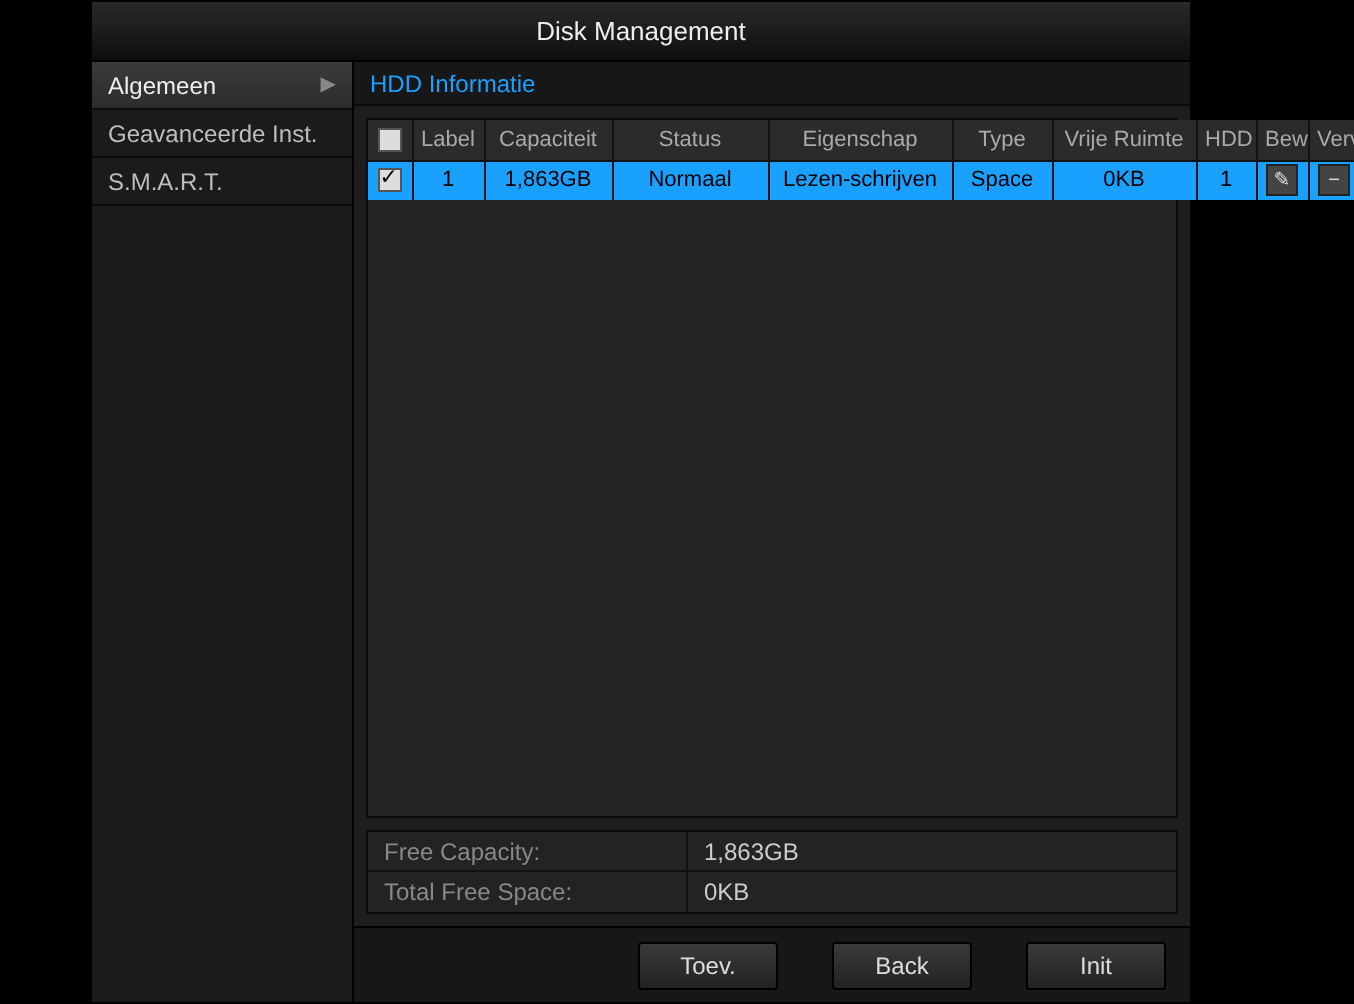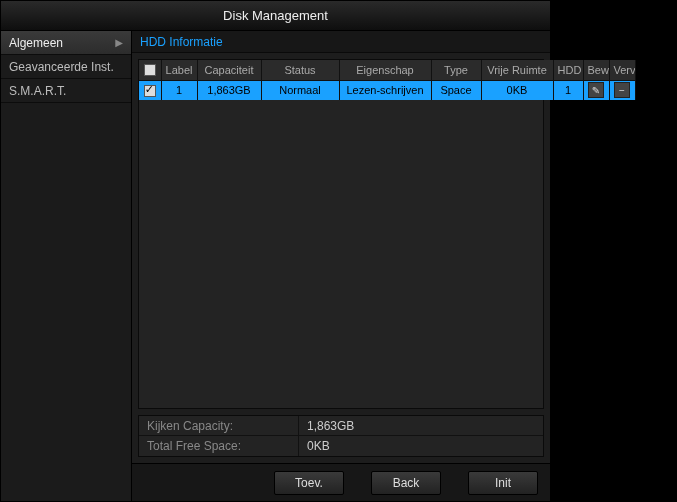--- a/index.html
+++ b/index.html
@@ -12,20 +12,21 @@
     height: 502px;
     overflow: hidden;
   }
   .window {
     width: 551px;
     height: 502px;
     background: #1a1a1a;
     border: 1px solid #000;
     display: flex;
     flex-direction: column;
+    margin-left: 45px;
   }
   .titlebar {
     height: 30px;
     background: linear-gradient(to bottom, #2a2a2a, #0e0e0e);
     color: #eee;
     text-align: center;
     line-height: 30px;
     font-size: 13px;
     border-bottom: 1px solid #000;
   }
@@ -250,21 +251,21 @@
               <td><span class="icon-btn">✎</span></td>
               <td><span class="icon-btn">−</span></td>
             </tr>
           </tbody>
         </table>
         <div class="table-body-space"></div>
       </div>
 
       <div class="summary">
         <div class="summary-row">
-          <div class="summary-label">Kijken Capacity:</div>
+          <div class="summary-label">Free Capacity:</div>
           <div class="summary-value">1,863GB</div>
         </div>
         <div class="summary-row">
           <div class="summary-label">Total Free Space:</div>
           <div class="summary-value">0KB</div>
         </div>
       </div>
 
       <div class="footer">
         <div class="btn">Toev.</div>

